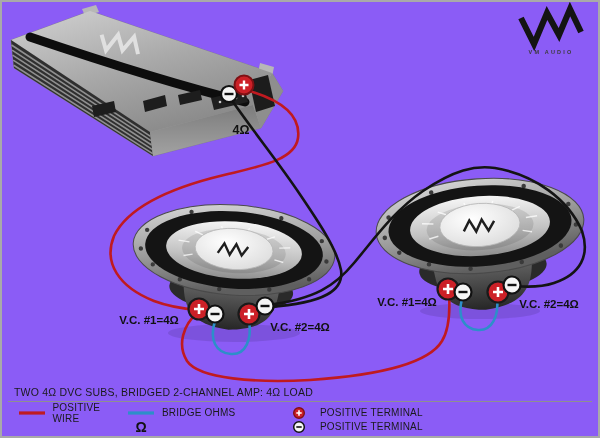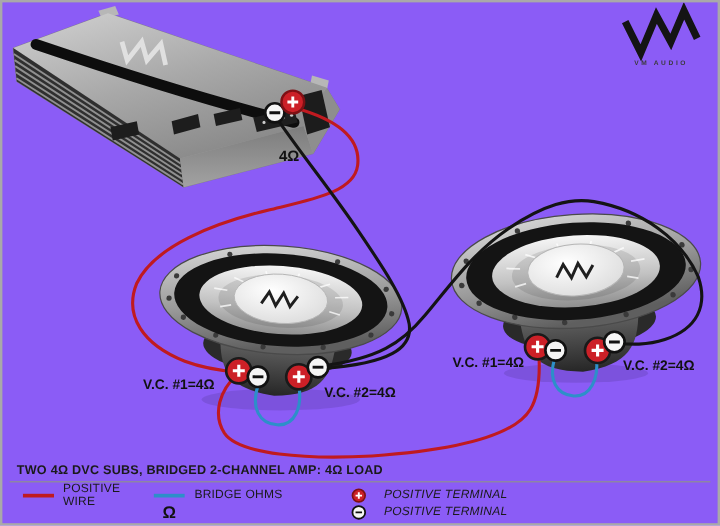--- a/index.html
+++ b/index.html
@@ -4,26 +4,26 @@
 <style>
   html,body{margin:0;padding:0;background:#dcdcdc;}
   .page{
     position:relative;width:600px;height:438px;box-sizing:border-box;
     background:#8b5cf6;border:2px solid #a9a9a9;overflow:hidden;
     font-family:"Liberation Sans",sans-serif;
   }
   .diagram-svg{position:absolute;left:0;top:0;}
   .svg-label{font-family:"Liberation Sans",sans-serif;font-weight:bold;fill:#111;}
   .legend{position:absolute;left:4px;right:4px;top:384px;}
-  .legend-title{padding-left:8px;font-size:10.5px;font-weight:bold;color:#1a1a1a;letter-spacing:.2px;}
+  .legend-title{padding-left:8px;font-size:10.5px;font-weight:normal;color:#1a1a1a;letter-spacing:.2px;}
   .legend-divider{height:1px;background:#8f8f8f;margin:3px 2px 3px 2px;}
   .legend-grid{display:flex;padding-left:12px;}
   .lcol1{width:108px;}
   .lcol2{width:158px;}
-  .lcol3{flex:1;font-style:italic;}
+  .lcol3{flex:1;}
   .lrow{display:flex;align-items:center;height:13px;margin:1px 0;}
   .lswatch{width:30px;display:flex;justify-content:center;align-items:center;}
   .llabel{margin-left:6px;font-size:10px;color:#1a1a1a;letter-spacing:.2px;}
   .omega{font-size:14px;font-weight:bold;color:#111;line-height:12px;}
 </style>
 </head>
 <body>
 
 <div class="page">
 

